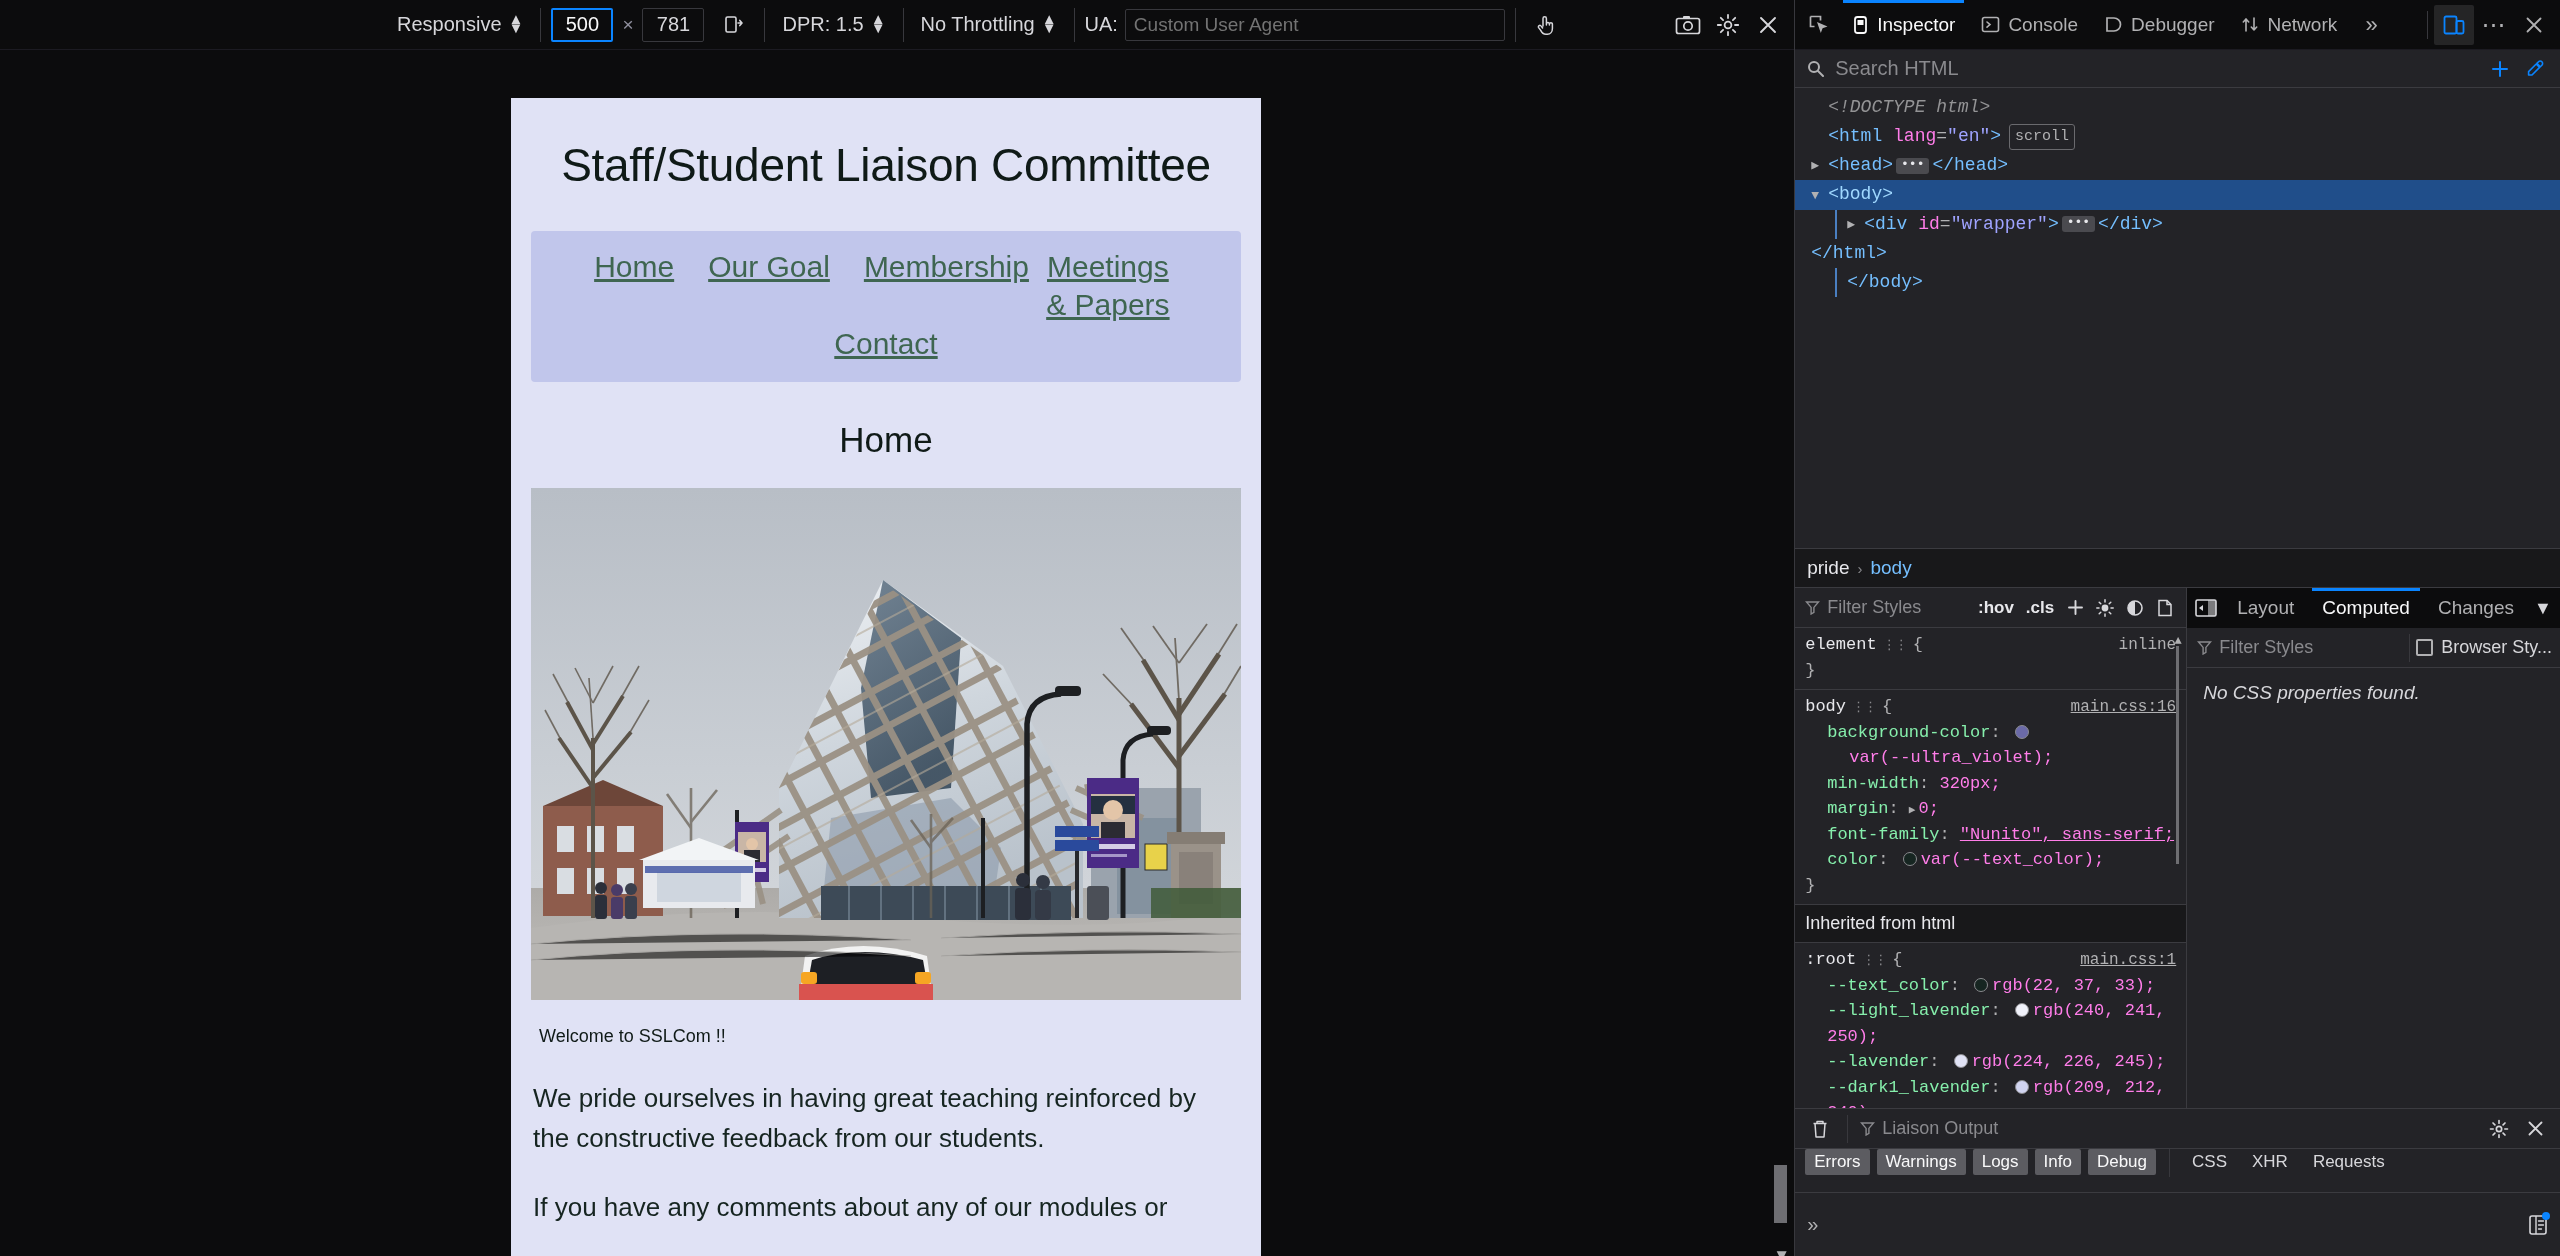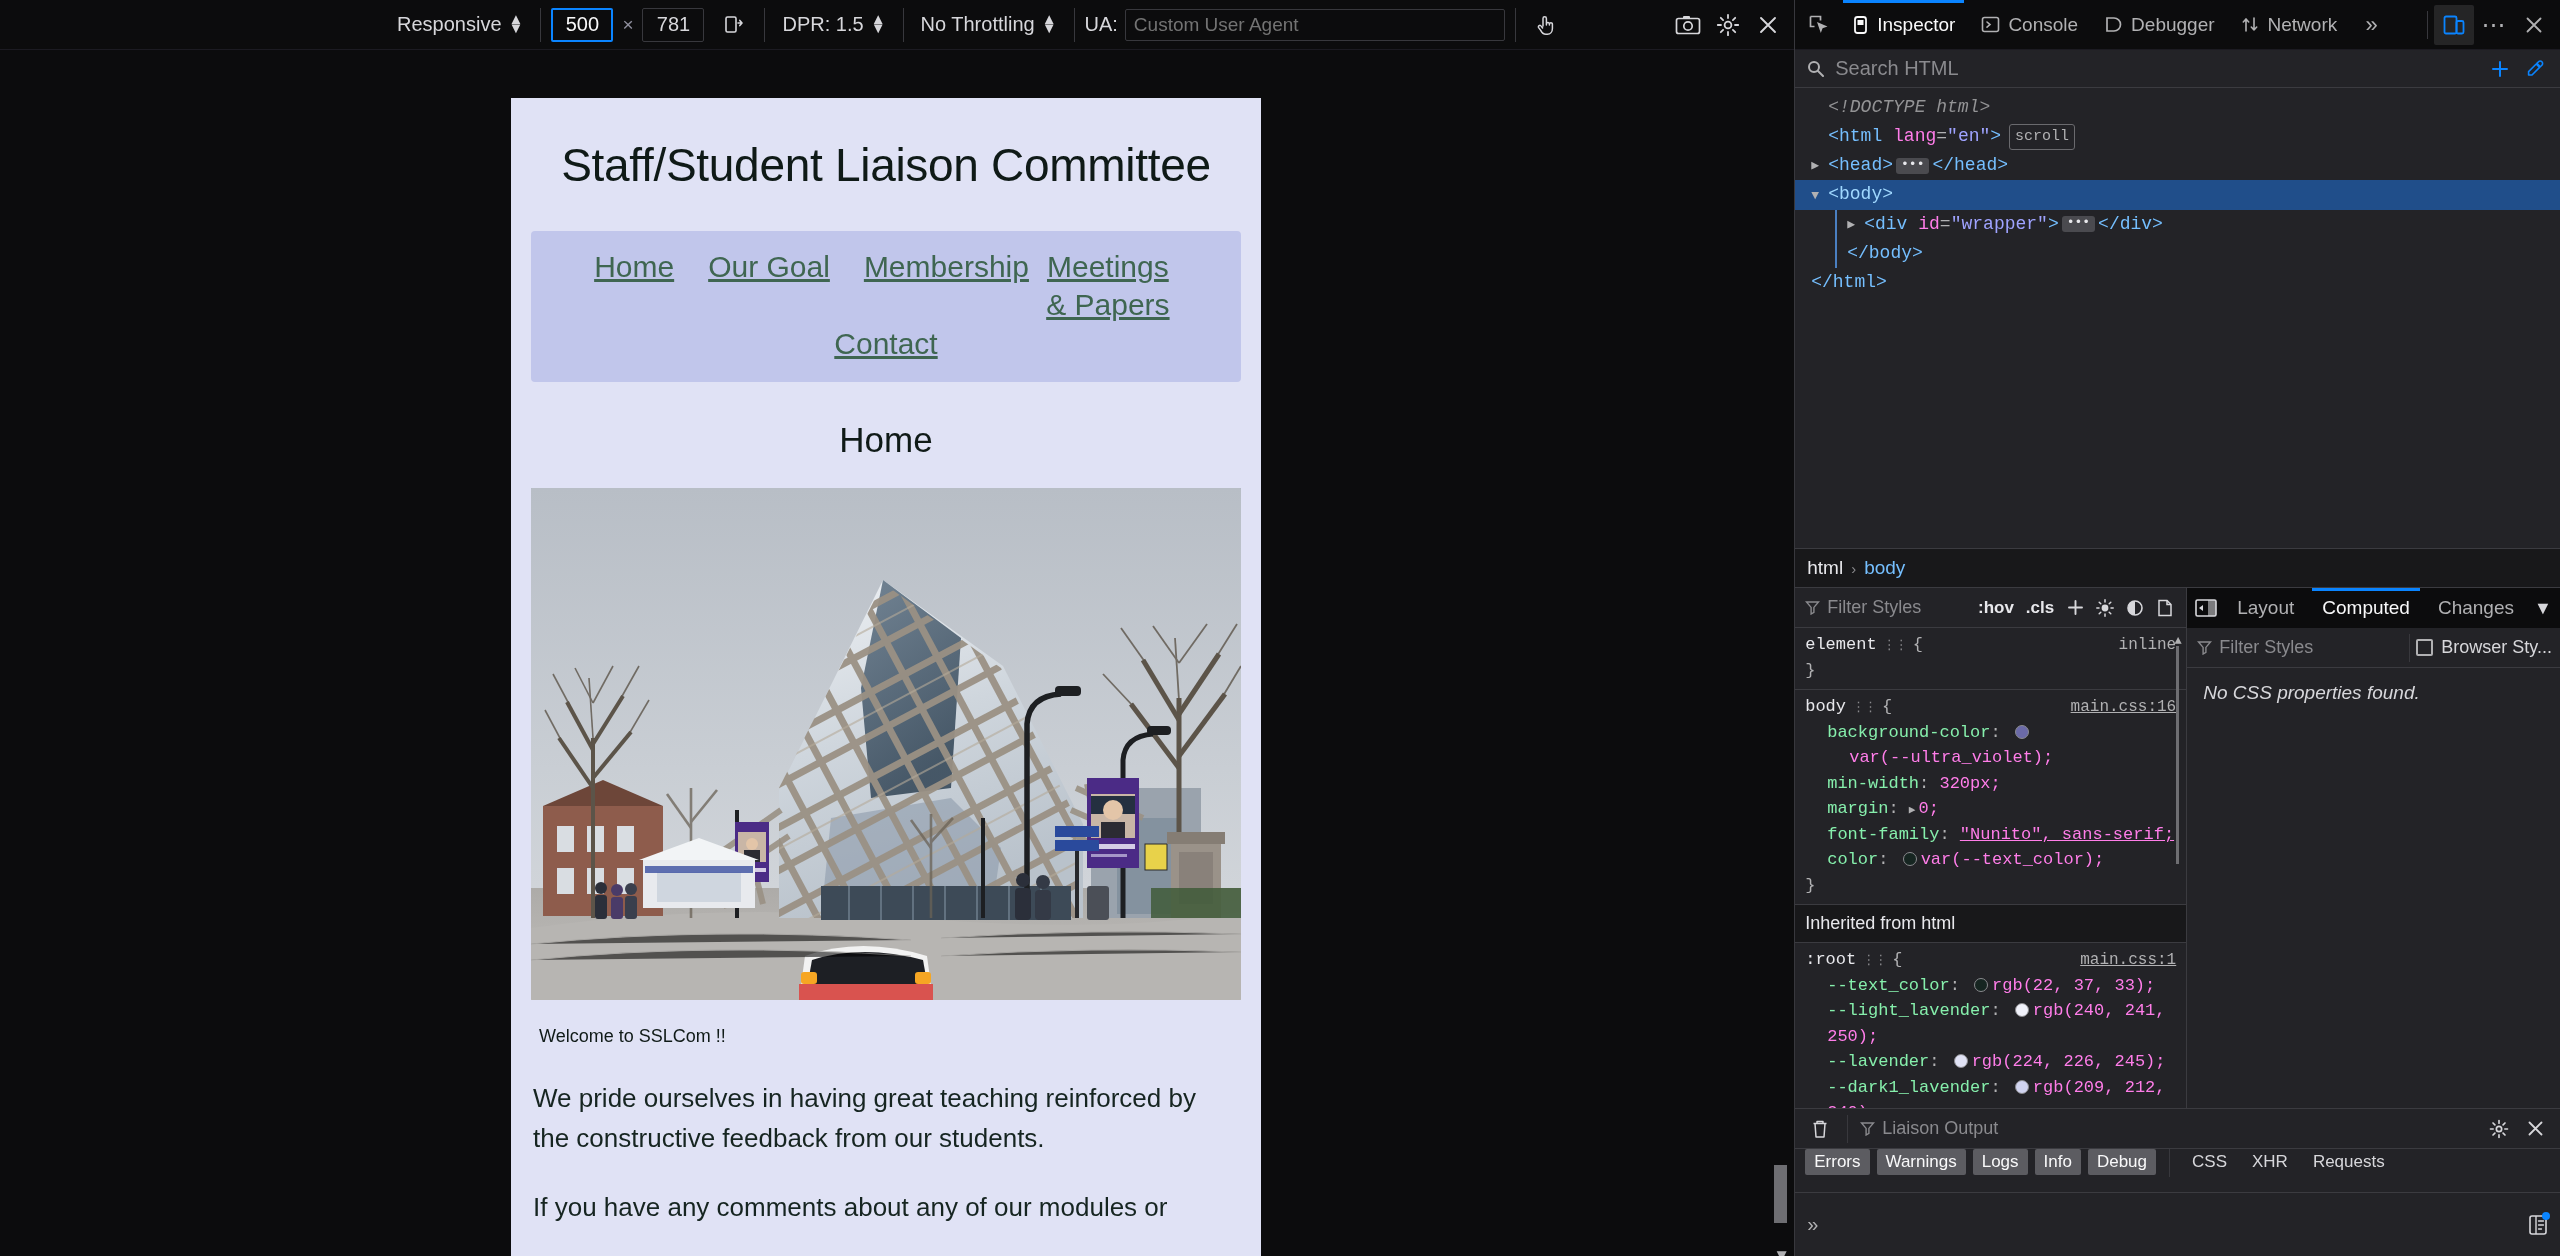--- a/index.html
+++ b/index.html
@@ -1050,33 +1050,33 @@
           <span>&nbsp;</span>
           <span class="attr">id</span>
           <span class="punct">=</span>
           <span class="val">"wrapper"</span>
           <span class="tag">&gt;</span>
           <span class="ellipsis-badge">•••</span>
           <span class="tag">&lt;/div&gt;</span>
         </span>
       </div>
 
+      <div class="mrow ind1">
+        <span class="tag">&lt;/html&gt;</span>
+      </div>
+
       <div class="mrow ind2">
         <span class="vbar" style="display:inline-flex;align-items:center;">
           <span class="tag">&lt;/body&gt;</span>
         </span>
       </div>
-
-      <div class="mrow ind1">
-        <span class="tag">&lt;/html&gt;</span>
-      </div>
     </div>
 
     <div class="breadcrumb">
-      <span class="bc-item">html</span>
+      <span class="bc-item">pride</span>
       <span class="bc-sep">›</span>
       <span class="bc-item link">body</span>
     </div>
 
     <div class="dt-lower">
 
       <div class="rules-pane">
         <div class="pane-toolbar">
           <span class="filter-box">
             <span>

